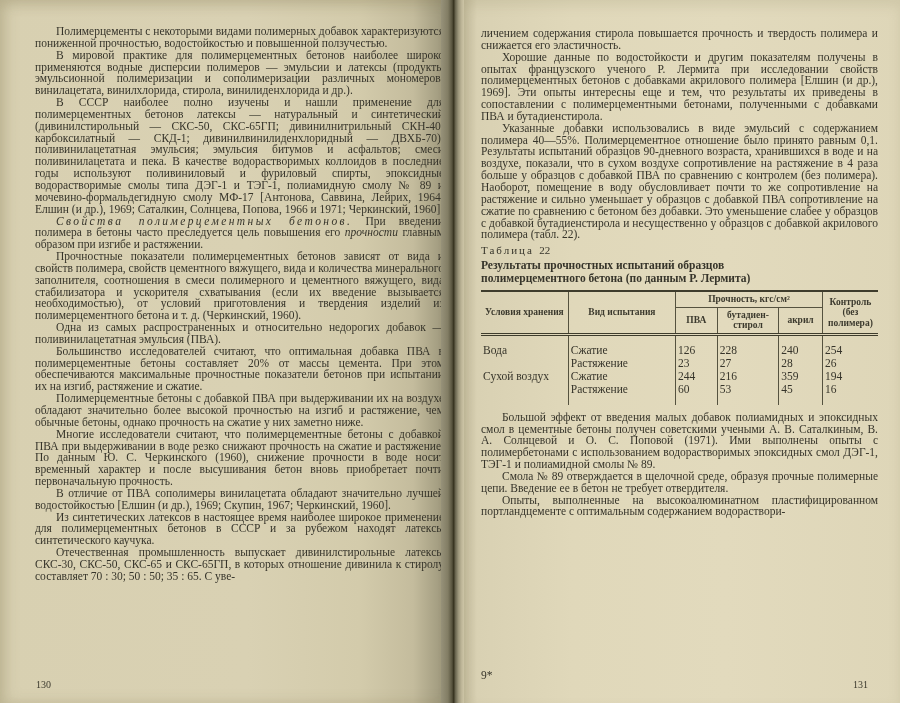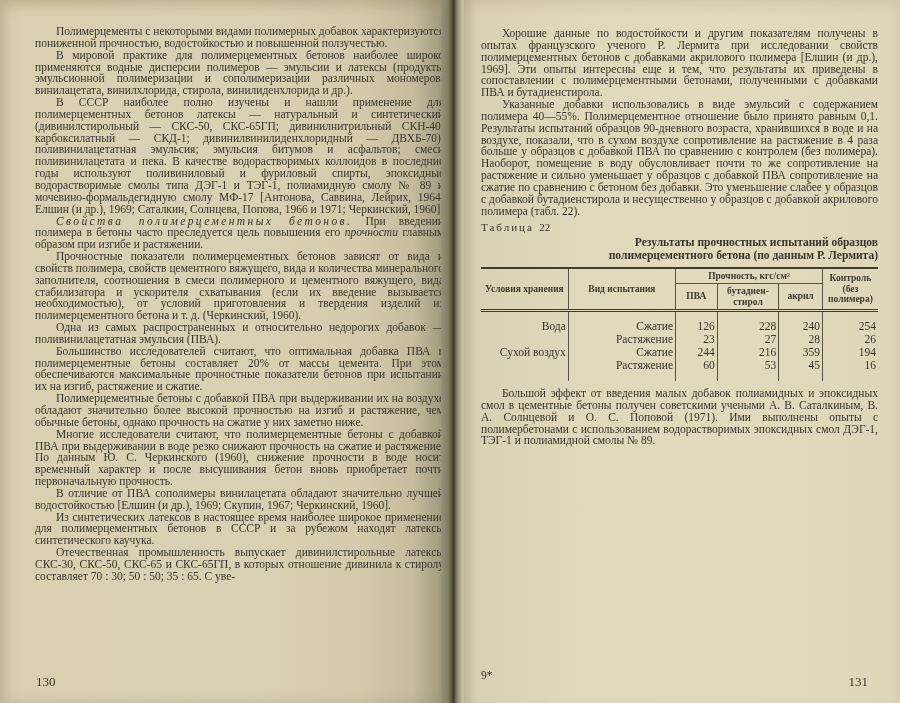--- a/index.html
+++ b/index.html
@@ -28,40 +28,40 @@
   .txt-right{left:17px;top:28px;width:397px;}
   p.para{
     margin:0;text-align:justify;
     font-size:11.5px;line-height:11.85px;
   }
   p.ind{text-indent:21px;}
   .sperr{letter-spacing:2.4px;font-style:italic;}
   .it{font-style:italic;}
   .tbl-label{margin:3px 6px 1px 0;font-size:11px;}
   .tbl-label .w{letter-spacing:2px;}
-  .tbl-title{margin:3px 0 5px 0;font-weight:bold;font-size:11.5px;line-height:13px;text-align:right;}
+  .tbl-title{margin:3px 0 5px 0;font-weight:bold;font-size:11.5px;line-height:13px;text-align:left;}
   table.res{
     border-collapse:collapse;width:100%;
     margin:4px 0 7px 0;
     border-top:2.5px solid #3e3c2c;
   }
   table.res th{
     font-weight:bold;font-size:9.5px;line-height:10.5px;
     padding:2px 2px;text-align:center;vertical-align:middle;color:#3c3a2e;
   }
   table.res td{
-    font-size:11.5px;line-height:13px;padding:0 2px;text-align:right;color:#36342a;
+    font-size:11.5px;line-height:13px;padding:0 2px;text-align:left;color:#36342a;
   }
   .vr{border-right:1px solid #55523f;}
   th.grp{border-bottom:1px solid #55523f;}
   table.res tbody tr:first-child td{border-top:3px double #3e3c2c;padding-top:8px;}
   table.res tbody tr:last-child td{padding-bottom:9px;}
   td.cond{text-align:left;padding-left:5px;}
   td.test{text-align:left;padding-left:12px;}
-  .pagenum{position:absolute;font-size:13px;color:#3a382c;}
+  .pagenum{position:absolute;font-size:10px;color:#3a382c;}
   .pn-left{left:36px;bottom:13px;}
   .pn-right{right:32px;bottom:13px;margin-left:6px;}
   .sig{position:absolute;left:17px;bottom:22px;font-size:11.5px;}
 </style>
 </head>
 <body>
 
 <div class="scan">
 
   <div class="page page-left">
@@ -79,20 +79,21 @@
       <p class="para ind">Из синтетических латексов в настоящее время наиболее широкое применение для полимерцементных бетонов в СССР и за рубежом находят латексы синтетического каучука.</p>
       <p class="para ind">Отечественная промышленность выпускает дивинилстирольные латексы СКС-30, СКС-50, СКС-65 и СКС-65ГП, в которых отношение дивинила к стиролу составляет 70 : 30; 50 : 50; 35 : 65. С уве-</p>
     </div>
     <div class="pagenum pn-left">130</div>
   </div>
 
   <div class="gutter"></div>
 
   <div class="page page-right">
     <div class="txt txt-right">
+      <p class="para">личением содержания стирола повышается прочность и твердость полимера и снижается его эластичность.</p>
       <p class="para ind">Хорошие данные по водостойкости и другим показателям получены в опытах французского ученого Р. Лермита при исследовании свойств полимерцементных бетонов с добавками акрилового полимера [Елшин (и др.), 1969]. Эти опыты интересны еще и тем, что результаты их приведены в сопоставлении с полимерцементными бетонами, полученными с добавками ПВА и бутадиенстирола.</p>
       <p class="para ind">Указанные добавки использовались в виде эмульсий с содержанием полимера 40—55%. Полимерцементное отношение было принято равным 0,1. Результаты испытаний образцов 90-дневного возраста, хранившихся в воде и на воздухе, показали, что в сухом воздухе сопротивление на растяжение в 4 раза больше у образцов с добавкой ПВА по сравнению с контролем (без полимера). Наоборот, помещение в воду обусловливает почти то же сопротивление на растяжение и сильно уменьшает у образцов с добавкой ПВА сопротивление на сжатие по сравнению с бетоном без добавки. Это уменьшение слабее у образцов с добавкой бутадиенстирола и несущественно у образцов с добавкой акрилового полимера (табл. 22).</p>
 
       <div class="tbl-label"><span class="w">Таблица</span>&nbsp;&nbsp;<span>22</span></div>
 
       <div class="tbl-title">
         <div>Результаты прочностных испытаний образцов</div>
         <div>полимерцементного бетона (по данным Р. Лермита)</div>
       </div>
 
@@ -148,18 +149,20 @@
             <td class="test vr">Растяжение</td>
             <td class="vr">60</td>
             <td class="vr">53</td>
             <td class="vr">45</td>
             <td>16</td>
           </tr>
         </tbody>
       </table>
 
       <p class="para ind">Большой эффект от введения малых добавок полиамидных и эпоксидных смол в цементные бетоны получен советскими учеными А. В. Саталкиным, В. А. Солнцевой и О. С. Поповой (1971). Ими выполнены опыты с полимербетонами с использованием водорастворимых эпоксидных смол ДЭГ-1, ТЭГ-1 и полиамидной смолы № 89.</p>
+      <p class="para ind">Смола № 89 отверждается в щелочной среде, образуя прочные полимерные цепи. Введение ее в бетон не требует отвердителя.</p>
+      <p class="para ind">Опыты, выполненные на высокоалюминатном пластифицированном портландцементе с оптимальным содержанием водораствори-</p>
     </div>
     <div class="sig">9*</div>
     <div class="pagenum pn-right">131</div>
   </div>
 
 </div>
 
 </body></html>

